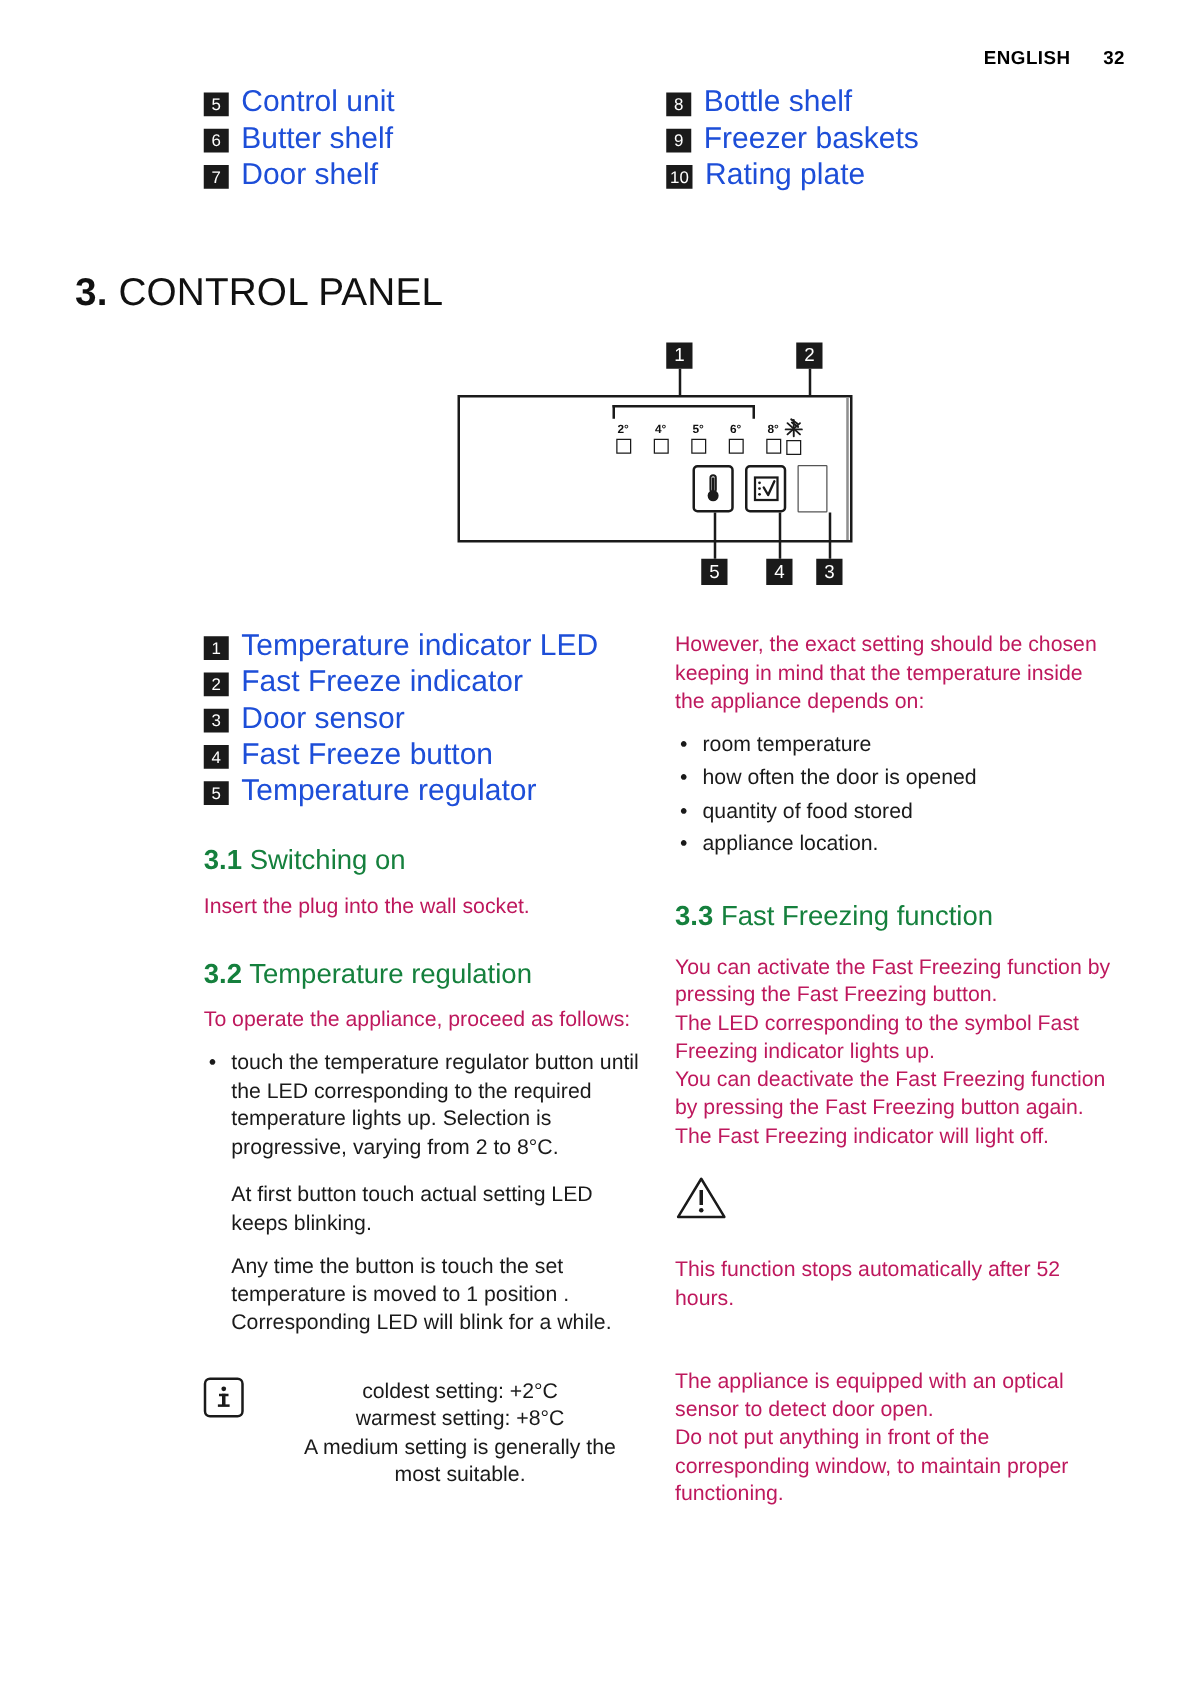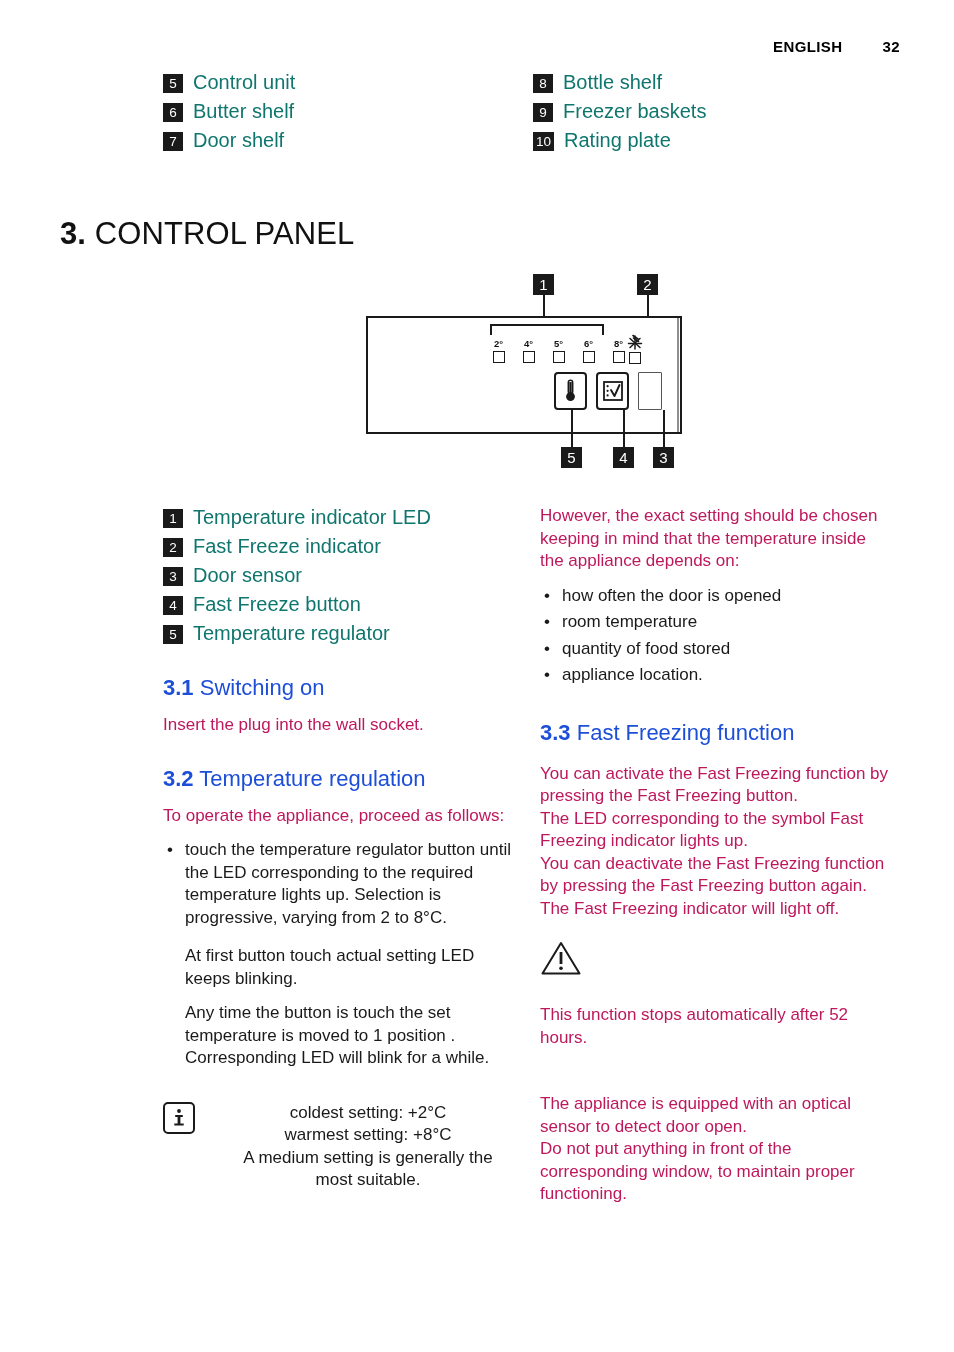--- a/index.html
+++ b/index.html
@@ -16,21 +16,21 @@
     -webkit-font-smoothing: antialiased;
   }
 
   
   .page-header {
     position: absolute;
     top: 38px;
     right: 54px;
     display: flex;
     align-items: flex-start;
-    gap: 40px;
+    gap: 26px;
     font-weight: bold;
     font-size: 15px;
     letter-spacing: 0.4px;
     color: #000;
   }
 
   
   .parts-area {
     position: absolute;
     top: 70px;
@@ -52,23 +52,23 @@
     min-width: 14px;
     height: 17px;
     text-align: center;
     padding: 1px 3px 1px 3px;
     margin-top: 4px;
     margin-right: 10px;
     font-family: "Liberation Sans", sans-serif;
     box-sizing: content-box;
   }
   .part-label {
-    font-size: 20px;
+    font-size: 24px;
     line-height: 24px;
-    color: #0f766e;
+    color: #1d4ed8;
   }
 
   
   .chapter-heading {
     position: absolute;
     top: 215px;
     left: 60px;
     font-size: 31px;
     line-height: 38px;
     color: #111;
@@ -221,21 +221,21 @@
   .legend-row {
     display: flex;
     align-items: flex-start;
     height: 29px;
   }
   h2.sec {
     font-size: 22px;
     line-height: 28px;
     font-weight: normal;
     margin: 0;
-    color: #1d4ed8;
+    color: #15803d;
   }
   h2.sec .n { font-weight: bold; }
   p.body {
     font-size: 17px;
     line-height: 22.5px;
     margin: 0;
     color: #be185d;
   }
   .sp-12 { height: 12px; }
   .sp-16 { height: 16px; }
@@ -497,22 +497,22 @@
 warmest setting: +8°C
 A medium setting is generally the most suitable.</div>
   </div>
 </div>
 
 <div class="col col-right">
 
   <p class="body">However, the exact setting should be chosen keeping in mind that the temperature inside the appliance depends on:</p>
   <div class="sp-12"></div>
   <ul class="bullets">
+    <li>room temperature</li>
     <li>how often the door is opened</li>
-    <li>room temperature</li>
     <li>quantity of food stored</li>
     <li>appliance location.</li>
   </ul>
 
   <div class="sp-28"></div>
 
   <h2 class="sec">
     <span class="n">3.3</span>
     <span>Fast Freezing function</span>
   </h2>

